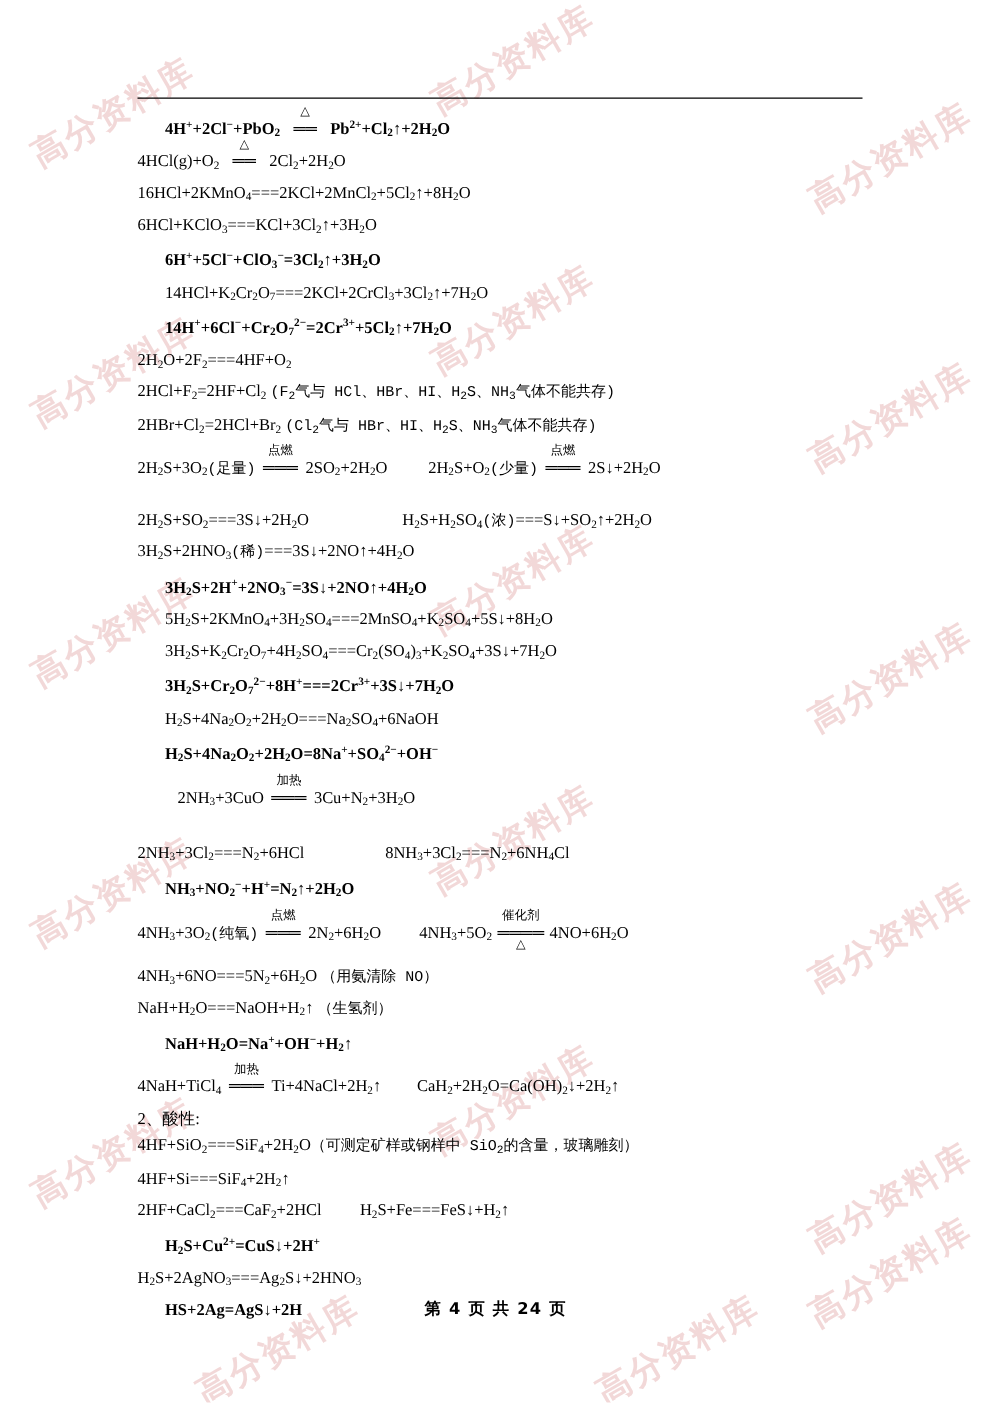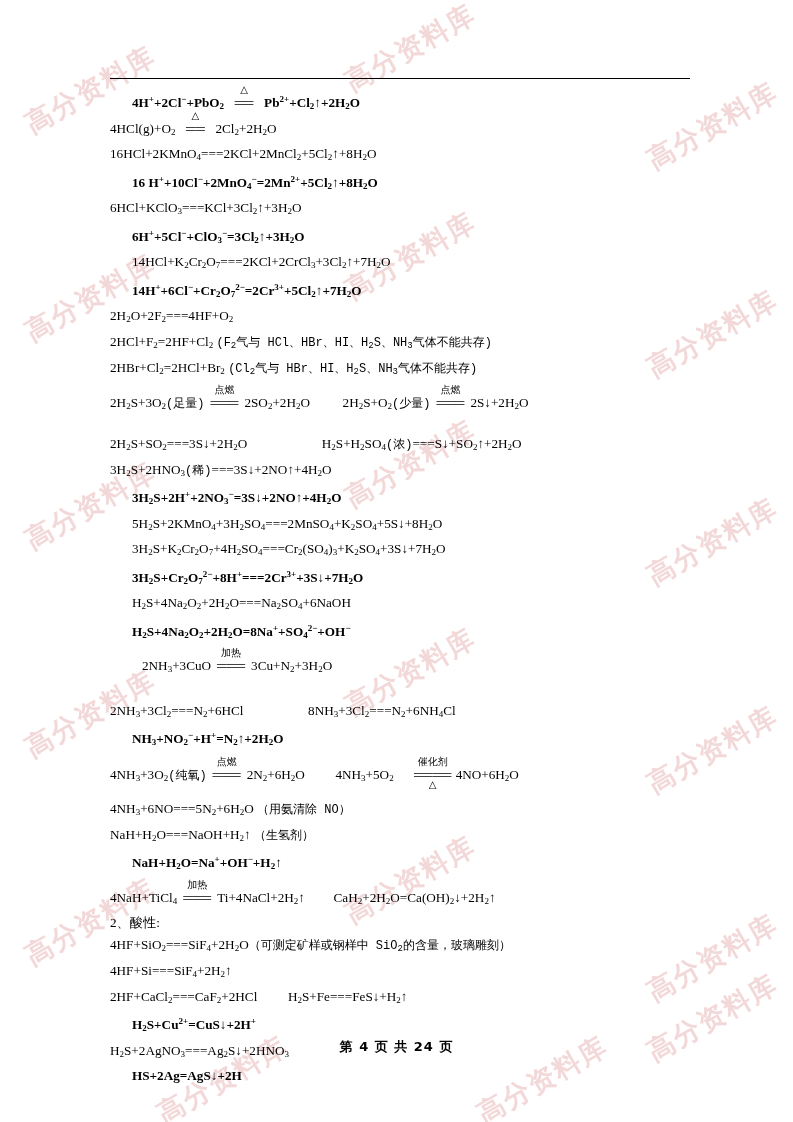--- a/index.html
+++ b/index.html
@@ -129,23 +129,20 @@
     </div>
 
     <div class="line">
       4HCl(g)+O<sub>2</sub><span class="cond"><span class="ctext tri">△</span><span class="bar">══</span></span>2Cl<sub>2</sub>+2H<sub>2</sub>O
     </div>
 
     <div class="line">
       16HCl+2KMnO<sub>4</sub>===2KCl+2MnCl<sub>2</sub>+5Cl<sub>2</sub>↑+8H<sub>2</sub>O
     </div>
 
-    <div class="line indent b">
-      16 H<sup>+</sup>+10Cl<sup>−</sup>+2MnO<sub>4</sub><sup>−</sup>=2Mn<sup>2+</sup>+5Cl<sub>2</sub>↑+8H<sub>2</sub>O
-    </div>
 
     <div class="line">
       6HCl+KClO<sub>3</sub>===KCl+3Cl<sub>2</sub>↑+3H<sub>2</sub>O
     </div>
 
     <div class="line indent b">
       6H<sup>+</sup>+5Cl<sup>−</sup>+ClO<sub>3</sub><sup>−</sup>=3Cl<sub>2</sub>↑+3H<sub>2</sub>O
     </div>
 
     <div class="line indent">
@@ -220,21 +217,21 @@
     </div>
 
 
     <div class="line indent b">
       NH<sub>3</sub>+NO<sub>2</sub><sup>−</sup>+H<sup>+</sup>=N<sub>2</sub>↑+2H<sub>2</sub>O
     </div>
 
     <div class="line" style="margin-top:10px;">
       4NH<sub>3</sub>+3O<sub>2</sub><span class="cn">(纯氧)</span><span class="cond"><span class="ctext">点燃</span><span class="bar">═══</span></span>2N<sub>2</sub>+6H<sub>2</sub>O
       <span class="gap" style="width:24px;"></span>
-      4NH<sub>3</sub>+5O<sub>2</sub><span class="cond" style="min-width:46px;margin-left:16px;"><span class="ctext">催化剂</span><span class="bar">════</span><span class="ctext2 tri">△</span></span>4NO+6H<sub>2</sub>O
+      4NH<sub>3</sub>+5O<sub>2</sub><span class="cond" style="min-width:46px;"><span class="ctext">催化剂</span><span class="bar">════</span><span class="ctext2 tri">△</span></span>4NO+6H<sub>2</sub>O
     </div>
 
     <div class="line" style="margin-top:9px;">
       4NH<sub>3</sub>+6NO===5N<sub>2</sub>+6H<sub>2</sub>O <span class="cn">（用氨清除 NO）</span>
     </div>
 
     <div class="line">
       NaH+H<sub>2</sub>O===NaOH+H<sub>2</sub>↑ <span class="cn">（生氢剂）</span>
     </div>
 

